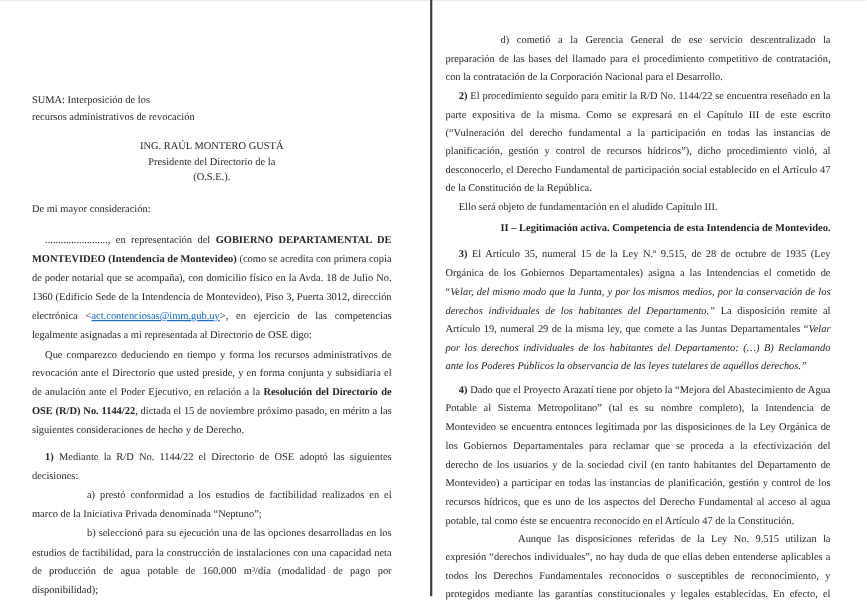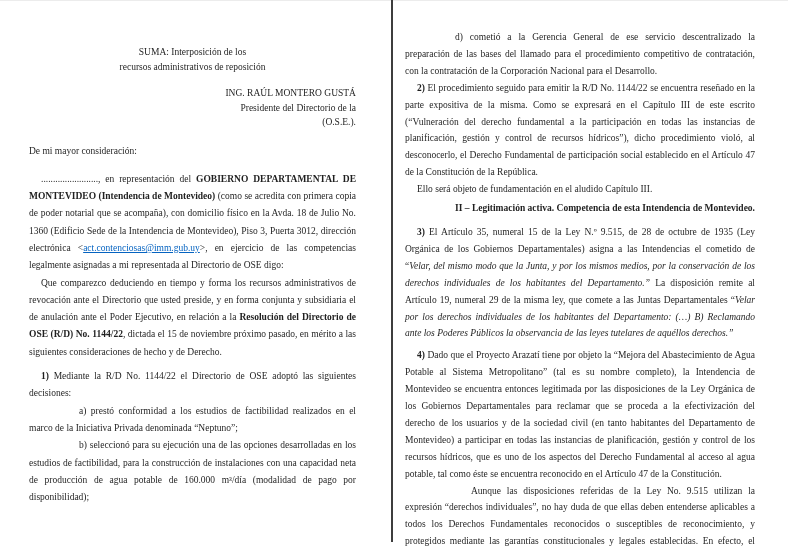--- a/index.html
+++ b/index.html
@@ -9,38 +9,38 @@
   }
   .spread{display:flex;width:788px;height:552px;border-top:1px solid #ececec;box-sizing:border-box;}
   .page{box-sizing:border-box;height:552px;overflow:hidden;font-size:9.5px;}
   .page-1{width:392px;padding:44px 36px 0 29px;}
   .page-2{width:396px;padding:28px 33px 0 13px;}
   .divider{position:absolute;left:391px;top:0;width:2px;height:542px;background:#3d3d3d;}
   .para{text-align:justify;line-height:17.3px;}
   .page-2 .para{line-height:16.9px;}
   .heading{text-align:right;font-weight:bold;line-height:17.3px;}
   .page-2 .heading{line-height:16.9px;}
-  .suma{text-align:center;line-height:14.5px;}
-  .addr{text-align:right;line-height:14.5px;}
+  .suma{text-align:left;line-height:14.5px;margin-top:40px;}
+  .addr{text-align:center;line-height:14.5px;}
   .ind1{text-indent:12px;}
   .ind2{text-indent:50px;}
   .ind3{text-indent:66px;}
   .b{font-weight:bold;}
   .i{font-style:italic;}
   a{ text-decoration:underline;cursor:pointer;}
   .spacer{width:100%;}
 </style>
 </head>
 <body style="color: rgb(31, 31, 31);">
 
 <div class="spread">
   <div class="page page-1">
       <div class="suma">
         <div>SUMA: Interposición de los</div>
-        <div>recursos administrativos de reposición</div>
+        <div>recursos administrativos de revocación</div>
       </div>
       <div class="spacer" style="height: 12px;"></div>
       <div class="addr">
         <div>ING. RAÚL MONTERO GUSTÁ</div>
         <div>Presidente del Directorio de la</div>
         <div>(O.S.E.).</div>
       </div>
       <div class="spacer" style="height: 13px;"></div>
       <div class="para"><span>De mi mayor consideración:</span></div>
       <div class="spacer" style="height: 11px;"></div>

